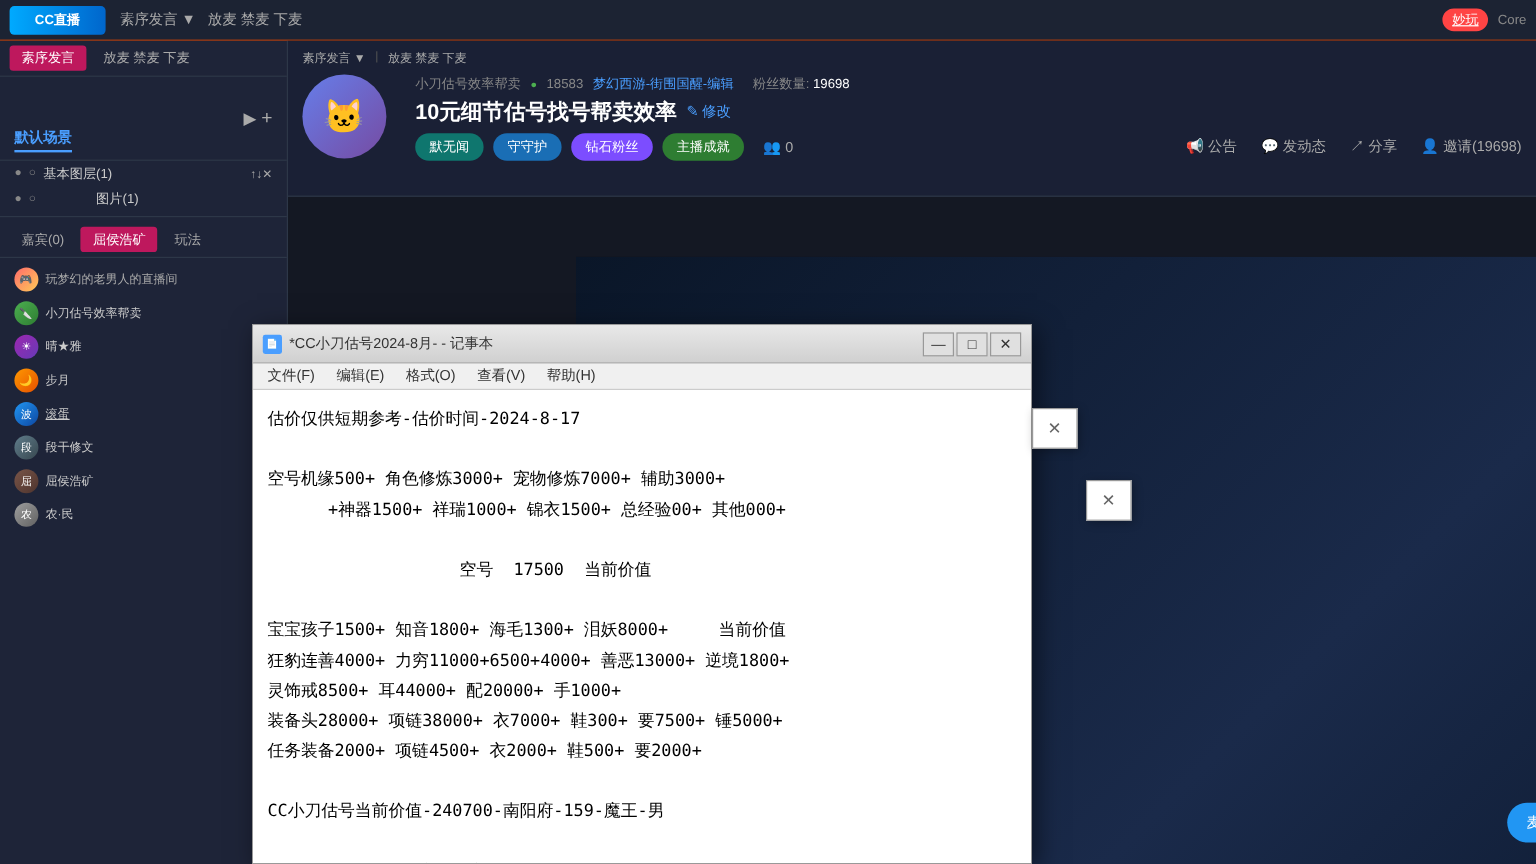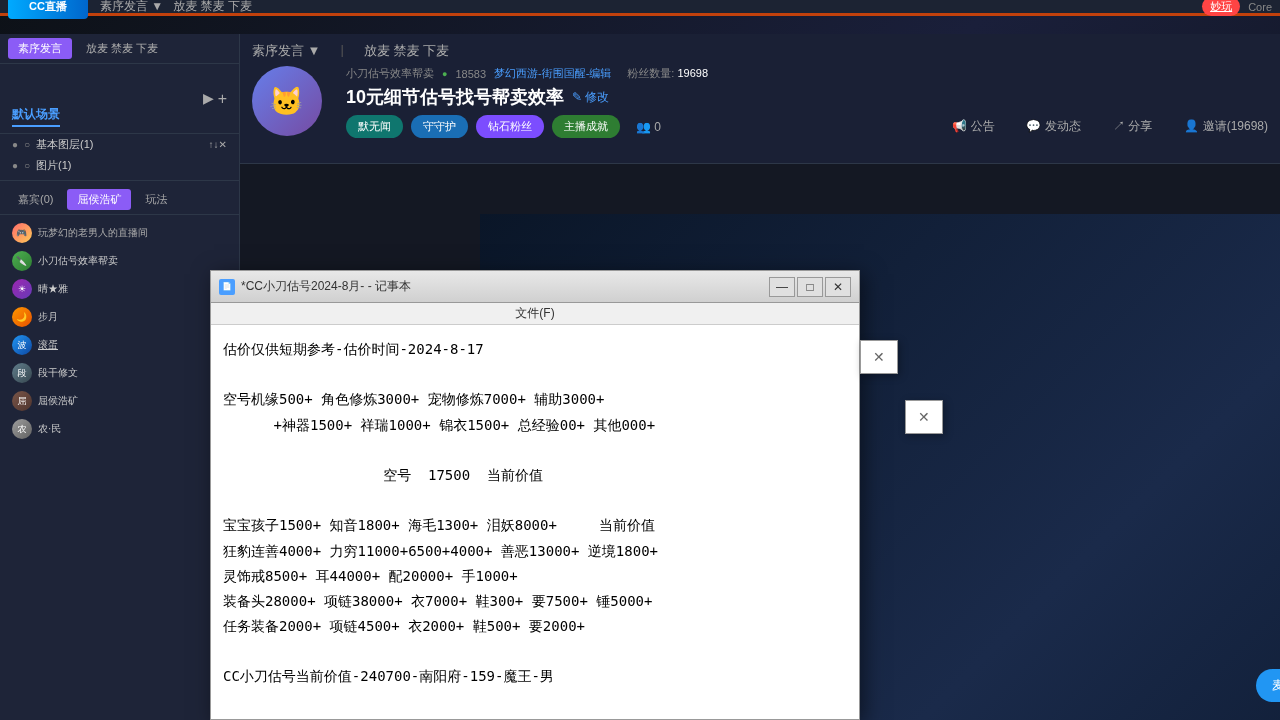--- a/index.html
+++ b/index.html
@@ -19,26 +19,26 @@
       width: 1280px;
       height: 720px;
       background: linear-gradient(135deg, #0d1117 0%, #1a1f3a 50%, #0d1117 100%);
     }
 
     
     .top-bar {
       position: absolute;
       top: 0; left: 0;
       width: 1280px;
-      height: 16px;
+      height: 34px;
       background: #1c2333;
       display: flex;
       align-items: center;
       padding: 0 8px;
-      border-bottom: 3px solid #c2410c;
+      border-bottom: 1px solid #c2410c;
     }
 
     .top-bar-logo {
       width: 80px;
       height: 24px;
       background: linear-gradient(90deg, #00aaff, #0066cc);
       border-radius: 4px;
       display: flex;
       align-items: center;
       justify-content: center;
@@ -86,21 +86,21 @@
       padding: 3px 10px;
       border-radius: 3px;
       font-size: 11px;
       cursor: pointer;
       color: #aaa;
       background: transparent;
       border: none;
     }
 
     .tab-btn.active {
-      background: #8b5cf6;
+      background: #be185d;
       color: white;
     }
 
     .scene-header {
       padding: 6px 12px;
       display: flex;
       align-items: center;
       justify-content: space-between;
       border-bottom: 1px solid #2d3748;
     }
@@ -171,23 +171,23 @@
       background: #1a2035;
       border-bottom: 1px solid #2d3748;
       display: flex;
       flex-direction: column;
       padding: 8px 12px;
     }
 
     .stream-top-bar {
       display: flex;
       align-items: flex-start;
-      gap: 20px;
+      gap: 8px;
       margin-bottom: 6px;
-      font-size: 13px;
+      font-size: 10px;
       color: #aaa;
     }
 
     .stream-title-row {
       display: flex;
       align-items: center;
       gap: 8px;
       margin-bottom: 6px;
     }
 
@@ -313,21 +313,20 @@
     }
 
     .notepad-menubar {
       height: 22px;
       background: #f0f0f0;
       border-bottom: 1px solid #ccc;
       display: flex;
       align-items: center;
       padding: 0 4px;
       gap: 2px;
-      flex-direction: column;
     }
 
     .menu-item {
       padding: 2px 8px;
       font-size: 12px;
       color: #333;
       cursor: pointer;
     }
 
     .notepad-content {
@@ -417,21 +416,21 @@
 
   <div class="layer-item">
     <span style="color:#888; font-size:10px;">●</span>
     <span style="color:#888; font-size:10px;">○</span>
     <span style="font-size:11px; color:#ccc;">基本图层(1)</span>
     <span style="margin-left:auto; color:#aaa; font-size:10px;">↑↓✕</span>
   </div>
   <div class="layer-item">
     <span style="color:#888; font-size:10px;">●</span>
     <span style="color:#888; font-size:10px;">○</span>
-    <span style="font-size:11px; color:#ccc;">图片(1)</span>
+    <span style="font-size:11px; color:#ccc;margin-left:44px;">图片(1)</span>
   </div>
 
   <div style="height:1px; background:#2d3748; margin:4px 0;"></div>
 
   <div class="left-panel-tabs">
     <button class="tab-btn">嘉宾(0)</button>
     <button class="tab-btn active">屈侯浩矿</button>
     <button class="tab-btn">玩法</button>
   </div>
 
@@ -501,21 +500,21 @@
           <span class="edit-btn">✎ <span>修改</span></span>
         </div>
 
         <div class="stream-actions">
           <button class="action-btn btn-gray">默无闻</button>
           <button class="action-btn btn-blue">守守护</button>
           <button class="action-btn btn-purple">钻石粉丝</button>
           <button class="action-btn btn-green">主播成就</button>
           <span style="color:#aaa; font-size:12px; margin-left:8px;">👥 <span>0</span></span>
 
-          <span style="margin-left:auto; display:flex; gap:32px;">
+          <span style="margin-left:auto; display:flex; gap:20px;">
             <span style="color:#aaa; font-size:12px; cursor:pointer;">📢 公告</span>
             <span style="color:#aaa; font-size:12px; cursor:pointer;">💬 发动态</span>
             <span style="color:#aaa; font-size:12px; cursor:pointer;">↗ 分享</span>
             <span style="color:#aaa; font-size:12px; cursor:pointer;">👤 邀请(19698)</span>
           </span>
         </div>
       </div>
     </div>
   </div>
 

